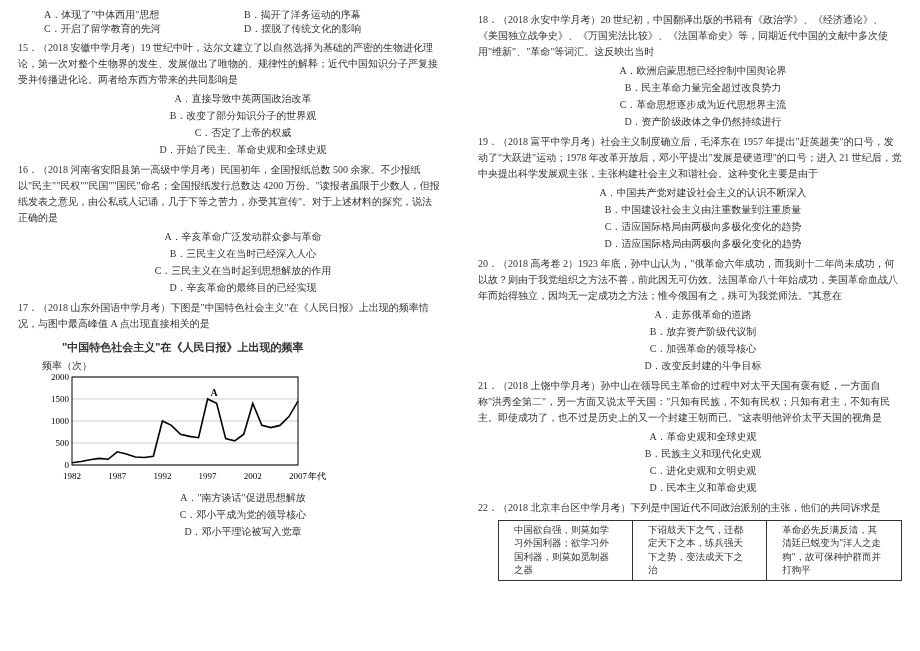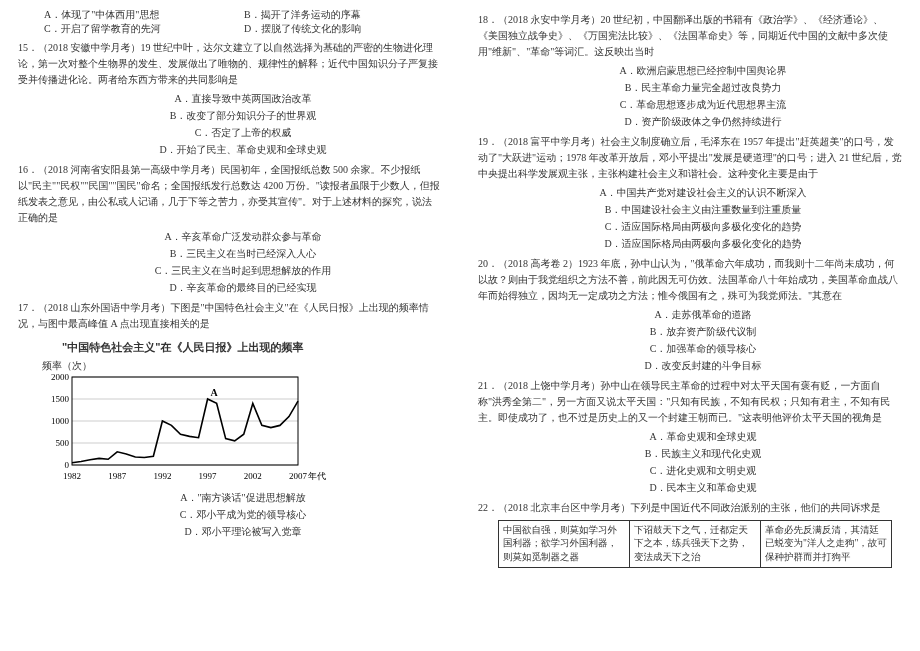--- a/index.html
+++ b/index.html
@@ -57,21 +57,21 @@
     display: block;
   }
   .table-box {
     border: 1px solid #333;
     border-collapse: collapse;
     margin: 4px 0 0 20px;
     font-size: 9.5px;
   }
   .table-box td {
     border: 1px solid #333;
-    padding: 3px 4px;
+    padding: 3px 15px;
     vertical-align: top;
     line-height: 1.4;
     width: 122px;
   }
 </style>
 </head>
 <body>
 
 <div class="page">
 

